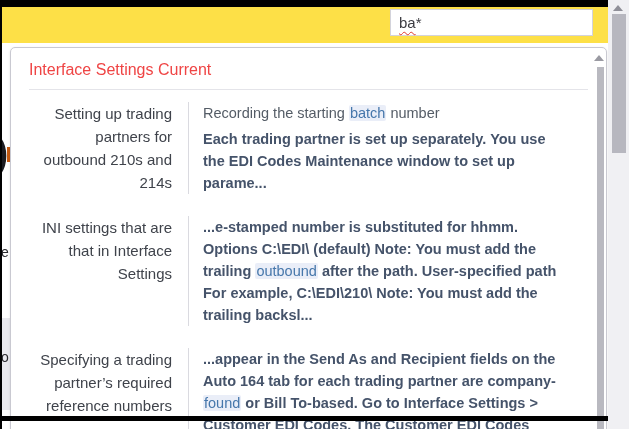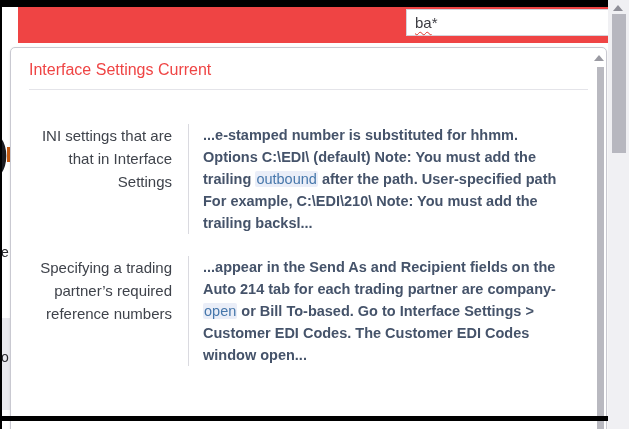--- a/index.html
+++ b/index.html
@@ -6,21 +6,21 @@
   *{box-sizing:border-box;}
   body{font-family:"Liberation Sans",sans-serif;}
   #stage{position:relative;width:629px;height:429px;background:#ffffff;overflow:hidden;}
 
   
   .frame-left{position:absolute;left:0;top:0;width:2px;height:429px;background:#000;z-index:30;}
   .frame-top{position:absolute;left:0;top:0;width:608px;height:7px;background:#000;z-index:30;}
   .frame-bottom{position:absolute;left:0;top:416px;width:608px;height:5px;background:#000;z-index:30;}
 
   
-  .header{position:absolute;left:2px;top:7px;width:606px;height:36px;background:#ef4444;z-index:5;margin-left:16px;}
+  .header{position:absolute;left:2px;top:7px;width:606px;height:36px;background:#fde047;z-index:5;}
   .search-box{position:absolute;left:388px;top:2px;width:203px;height:27px;background:#fff;border:1px solid #d3d3db;
     font-size:15px;color:#3c3c42;line-height:25px;padding:0 8px;cursor:text;}
   .misspell{text-decoration:underline wavy #e0392f;text-decoration-thickness:1px;text-underline-offset:3px;}
 
   
   .frag{position:absolute;z-index:1;color:#1b1b20;}
   .frag-glyph{left:-5px;top:132px;width:14px;height:42px;overflow:hidden;font-size:40px;font-weight:bold;line-height:42px;}
   .frag-orange{left:7px;top:147px;width:3px;height:15px;background:#c55a11;}
   .frag-e{left:1px;top:244px;font-size:14px;color:#2a2a2e;}
   .frag-grayblock{left:2px;top:318px;width:8px;height:92px;background:#e9e9ee;}
@@ -70,31 +70,36 @@
   <div class="frag frag-orange"></div>
   <div class="frag frag-e">e</div>
   <div class="frag frag-grayblock"></div>
   <div class="frag frag-o">o</div>
 
   <div class="panel">
     <div class="panel-title">Interface Settings Current</div>
     <div class="panel-divider"></div>
     <div class="results" id="results-list">
         <div class="result-row">
+          <div class="result-topic">Setting up trading partners for outbound 210s and 214s</div>
+          <div class="result-body">
+            <div class="result-heading"><span>Recording the starting </span><span class="hl">batch</span><span> number</span></div>
+            <div class="result-snippet"><span>Each trading partner is set up separately. You use the EDI Codes Maintenance window to set up parame...</span></div>
+          </div>
         </div>
         <div class="result-row">
           <div class="result-topic">INI settings that are that in Interface Settings</div>
           <div class="result-body">
             <div class="result-snippet"><span>...e-stamped number is substituted for hhmm. Options C:\EDI\ (default) Note: You must add the trailing </span><span class="hl">outbound</span><span> after the path. User-specified path For example, C:\EDI\210\ Note: You must add the trailing backsl...</span></div>
           </div>
         </div>
         <div class="result-row">
           <div class="result-topic">Specifying a trading partner’s required reference numbers</div>
           <div class="result-body">
-            <div class="result-snippet"><span>...appear in the Send As and Recipient fields on the Auto 214 tab for each trading partner are company-</span><span class="hl">open</span><span> or Bill To-based. Go to Interface Settings &gt; Customer EDI Codes. The Customer EDI Codes window open...</span></div>
+            <div class="result-snippet"><span>...appear in the Send As and Recipient fields on the Auto 164 tab for each trading partner are company-</span><span class="hl">found</span><span> or Bill To-based. Go to Interface Settings &gt; Customer EDI Codes. The Customer EDI Codes window open...</span></div>
           </div>
         </div>
       </div>
     <div class="panel-scroll-up"></div>
     <div class="panel-thumb"></div>
   </div>
 
   <div class="win-scrollbar">
     <div class="win-scroll-up"></div>
     <div class="win-thumb"></div>

